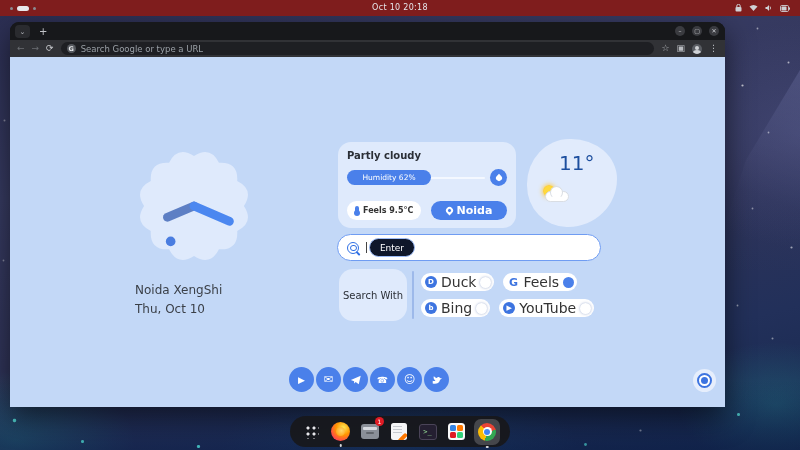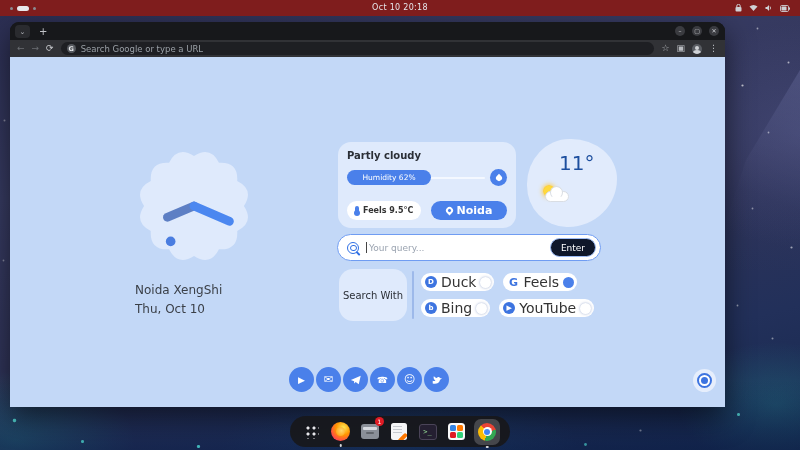--- a/index.html
+++ b/index.html
@@ -269,21 +269,20 @@
 
     <div class="tempblob">
       <div class="tempval">11°</div>
       <div class="sun"></div>
       <div class="cloud"></div>
     </div>
 
     <div class="searchbar">
       <span class="mag"></span>
       <span class="caret"></span>
-      <input class="queryinput" placeholder="Your query..." style="">
       <div class="enterbtn">Enter</div>
     </div>
 
     <div class="withcard">Search With</div>
     <div class="engdivider"></div>
 
     <div class="engines">
       <div class="engpill">
         <span class="engicon">D</span>
         <span class="englabel">Duck</span>

